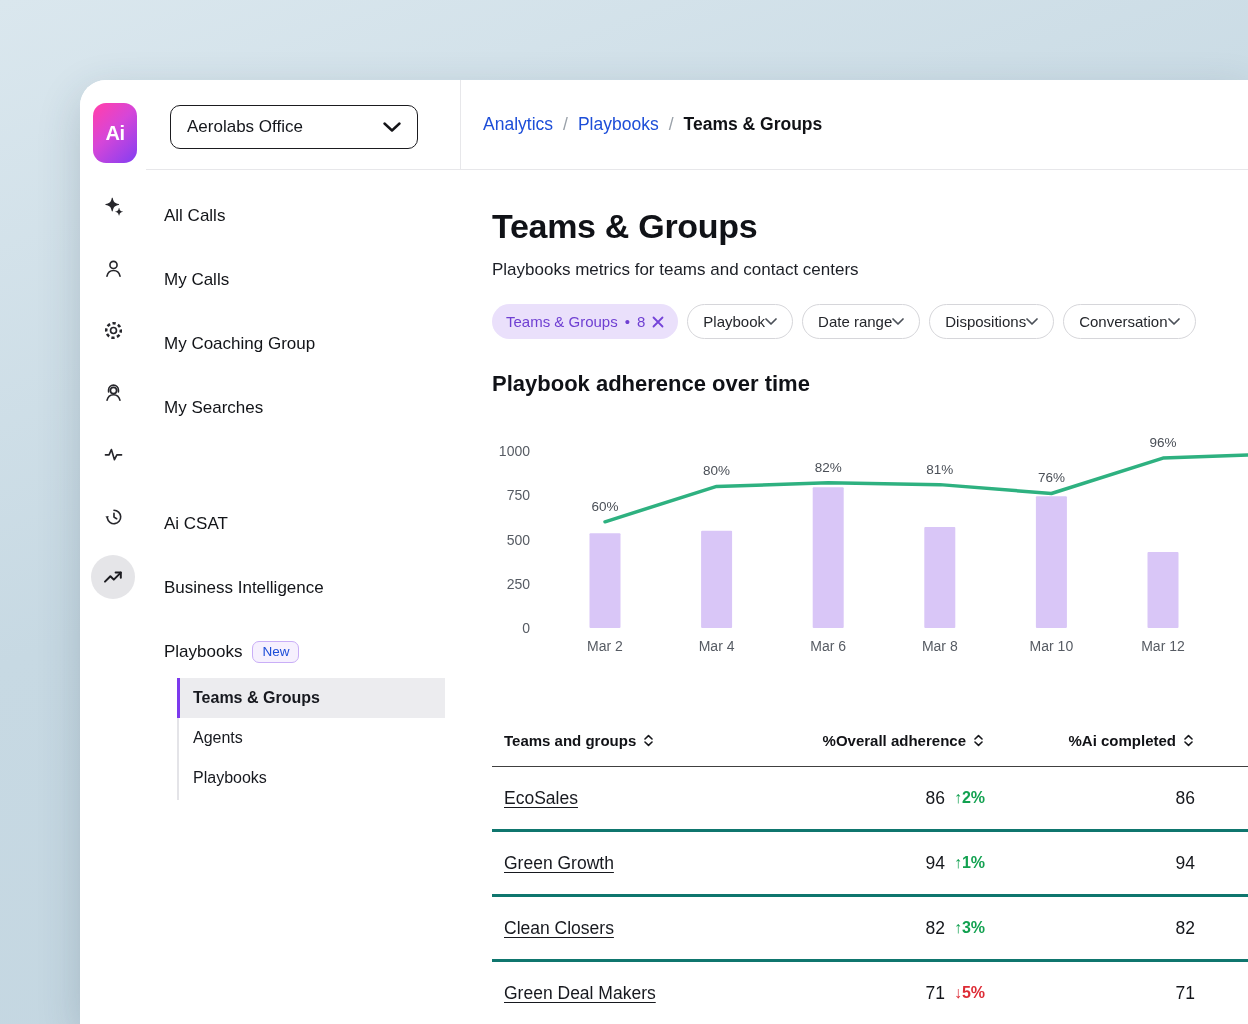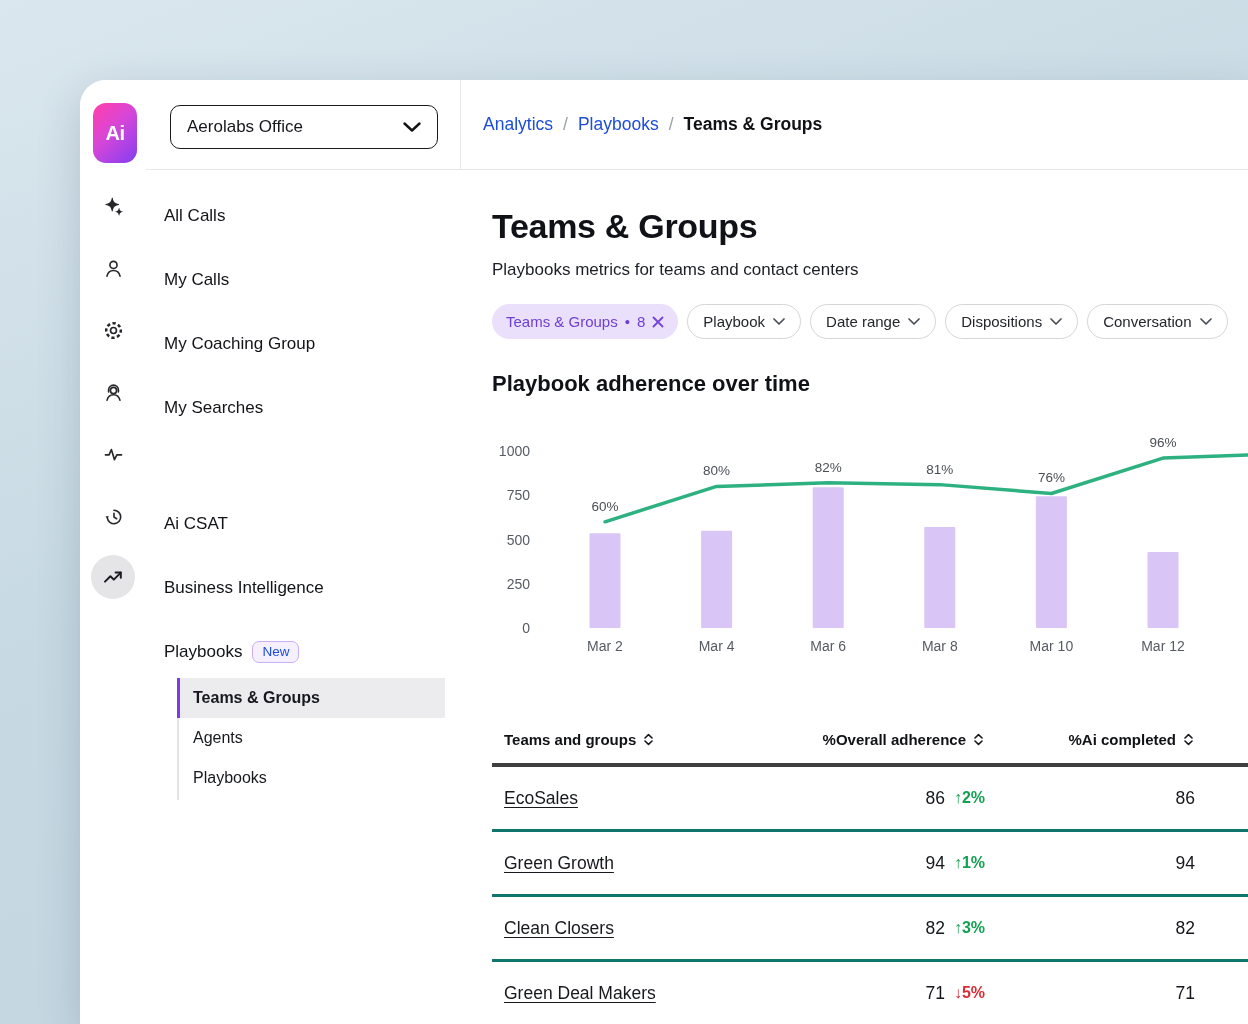--- a/index.html
+++ b/index.html
@@ -23,21 +23,21 @@
   .rail-icon .st{stroke:#26262b;fill:none;stroke-width:1.7;stroke-linecap:round;stroke-linejoin:round}
   .rail-icon .fl{fill:#26262b}
   .rail-active{position:absolute;left:11px;top:475px;width:44px;height:44px;border-radius:50%;
     background:#e5e5e8;display:flex;align-items:center;justify-content:center;cursor:pointer}
   .rail-active svg{width:24px;height:24px}
   .rail-active .st{stroke:#1c1c21;fill:none;stroke-width:2;stroke-linecap:round;stroke-linejoin:round}
 
   
   .header{position:absolute;left:66px;top:0;right:0;height:90px;border-bottom:1px solid #e7e7ea;background:#fff}
   .vdiv{position:absolute;left:314px;top:0;width:1px;height:100%;background:#e7e7ea}
-  .ws-dropdown{position:absolute;left:24px;top:25px;width:268px;height:44px;border:1.5px solid #1b1b1f;
+  .ws-dropdown{position:absolute;left:24px;top:25px;width:248px;height:44px;border:1.5px solid #1b1b1f;
     border-radius:10px;display:flex;align-items:center;justify-content:space-between;
     padding:0 16px;font-size:17px;font-weight:500;cursor:pointer;background:#fff}
   .crumbs{position:absolute;left:337px;top:0;height:100%;display:flex;align-items:center;gap:10px;font-size:17.5px;white-space:nowrap}
   .crumb{color:#1d4ed8;cursor:pointer}
   .crumb.current{color:#111216;font-weight:700;cursor:default}
   .sep{color:#9aa1a9}
 
   
   .sidebar{position:absolute;left:66px;top:98px;width:314px;bottom:0;background:#fff}
   .side-item{position:absolute;left:18px;height:36px;line-height:36px;font-size:17px;color:#121418;cursor:pointer;white-space:nowrap}
@@ -49,36 +49,36 @@
   .side-child.small{font-size:15.5px}
   .side-child.active{background:#ececef;font-weight:700}
   .side-child.active::before{content:'';position:absolute;left:-2px;top:0;width:3px;height:100%;background:#7c3aed}
 
   
   .main{position:absolute;left:380px;top:90px;right:0;bottom:0;overflow:hidden;background:#fff}
   .main h1{position:absolute;left:32px;top:37px;font-size:34px;font-weight:700;letter-spacing:-.3px;color:#101217}
   .subtitle{position:absolute;left:32px;top:90px;font-size:17px;color:#1c1f26}
   .chips{position:absolute;left:32px;top:134px;right:0;display:flex;gap:9px;white-space:nowrap;overflow:hidden}
   .chip{height:35px;border-radius:18px;border:1px solid #d6d6da;background:#fff;padding:0 15px;
-    display:inline-flex;align-items:center;gap:8px;font-size:15px;color:#24262b;cursor:pointer;flex:0 0 auto}
+    display:inline-flex;align-items:center;font-size:15px;color:#24262b;cursor:pointer;flex:0 0 auto}
   .chip-active{background:#eae0fb;border:none;color:#6f3fd2;font-weight:500;padding:0 14px;gap:7px}
   .chip svg{flex:0 0 auto}
   .chev path{stroke:#4b5058;stroke-width:1.7;fill:none;stroke-linecap:round;stroke-linejoin:round}
   .close path{stroke:#7443d8;stroke-width:1.8;stroke-linecap:round}
   .main h2{position:absolute;left:32px;top:201px;font-size:22px;font-weight:700;color:#101217}
 
   
   #chart-svg{position:absolute;left:28px;top:266px;font-family:"Liberation Sans","DejaVu Sans",sans-serif}
   #chart-svg .tick{font-size:14px;fill:#565b63}
   #chart-svg .dlabel{font-size:13.5px;font-weight:500;fill:#4a4f57;stroke:#fff;stroke-width:4;paint-order:stroke}
 
   
   .table{position:absolute;left:32px;top:545px;width:756px}
   .thead{display:grid;grid-template-columns:283px 210px 210px 1fr;height:52px;align-items:center;
-    border-bottom:4px solid #404040;font-size:15px;font-weight:700;color:#111216}
+    border-bottom:1px solid #404040;font-size:15px;font-weight:700;color:#111216}
   .th{display:flex;align-items:center;gap:6px;cursor:pointer}
   .th-left{padding-left:12px}
   .th-right{justify-content:flex-end}
   .sorticon path{stroke:#17181c;stroke-width:1.7;fill:none;stroke-linecap:round;stroke-linejoin:round}
   .trow{display:grid;grid-template-columns:283px 210px 210px 1fr;height:65px;align-items:center;
     border-bottom:3px solid #0f766e;font-size:17.5px;color:#15171c}
   .td-team{padding-left:12px}
   .team-link{color:#17191f;text-decoration:underline;text-underline-offset:3px;cursor:pointer}
   .td-num{display:flex;justify-content:flex-end;align-items:center;gap:9px}
   .chg{font-size:16px;font-weight:600}

